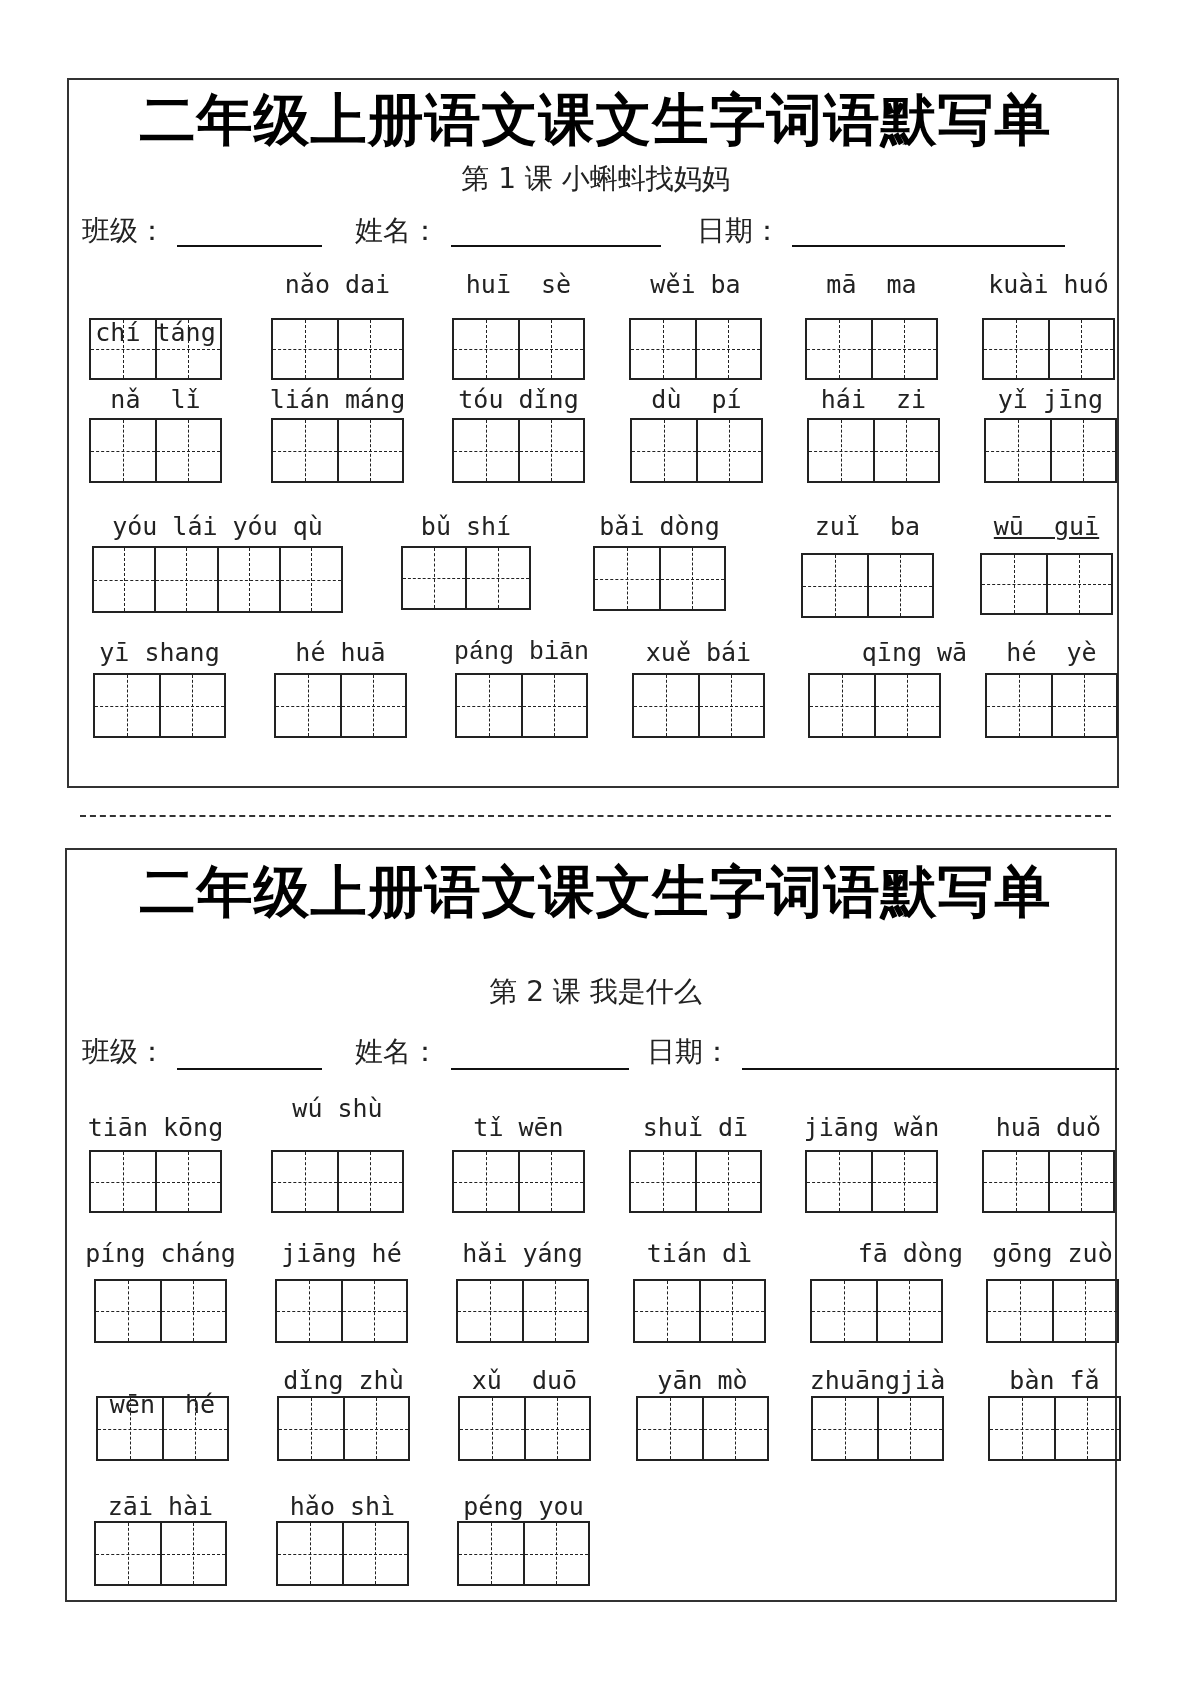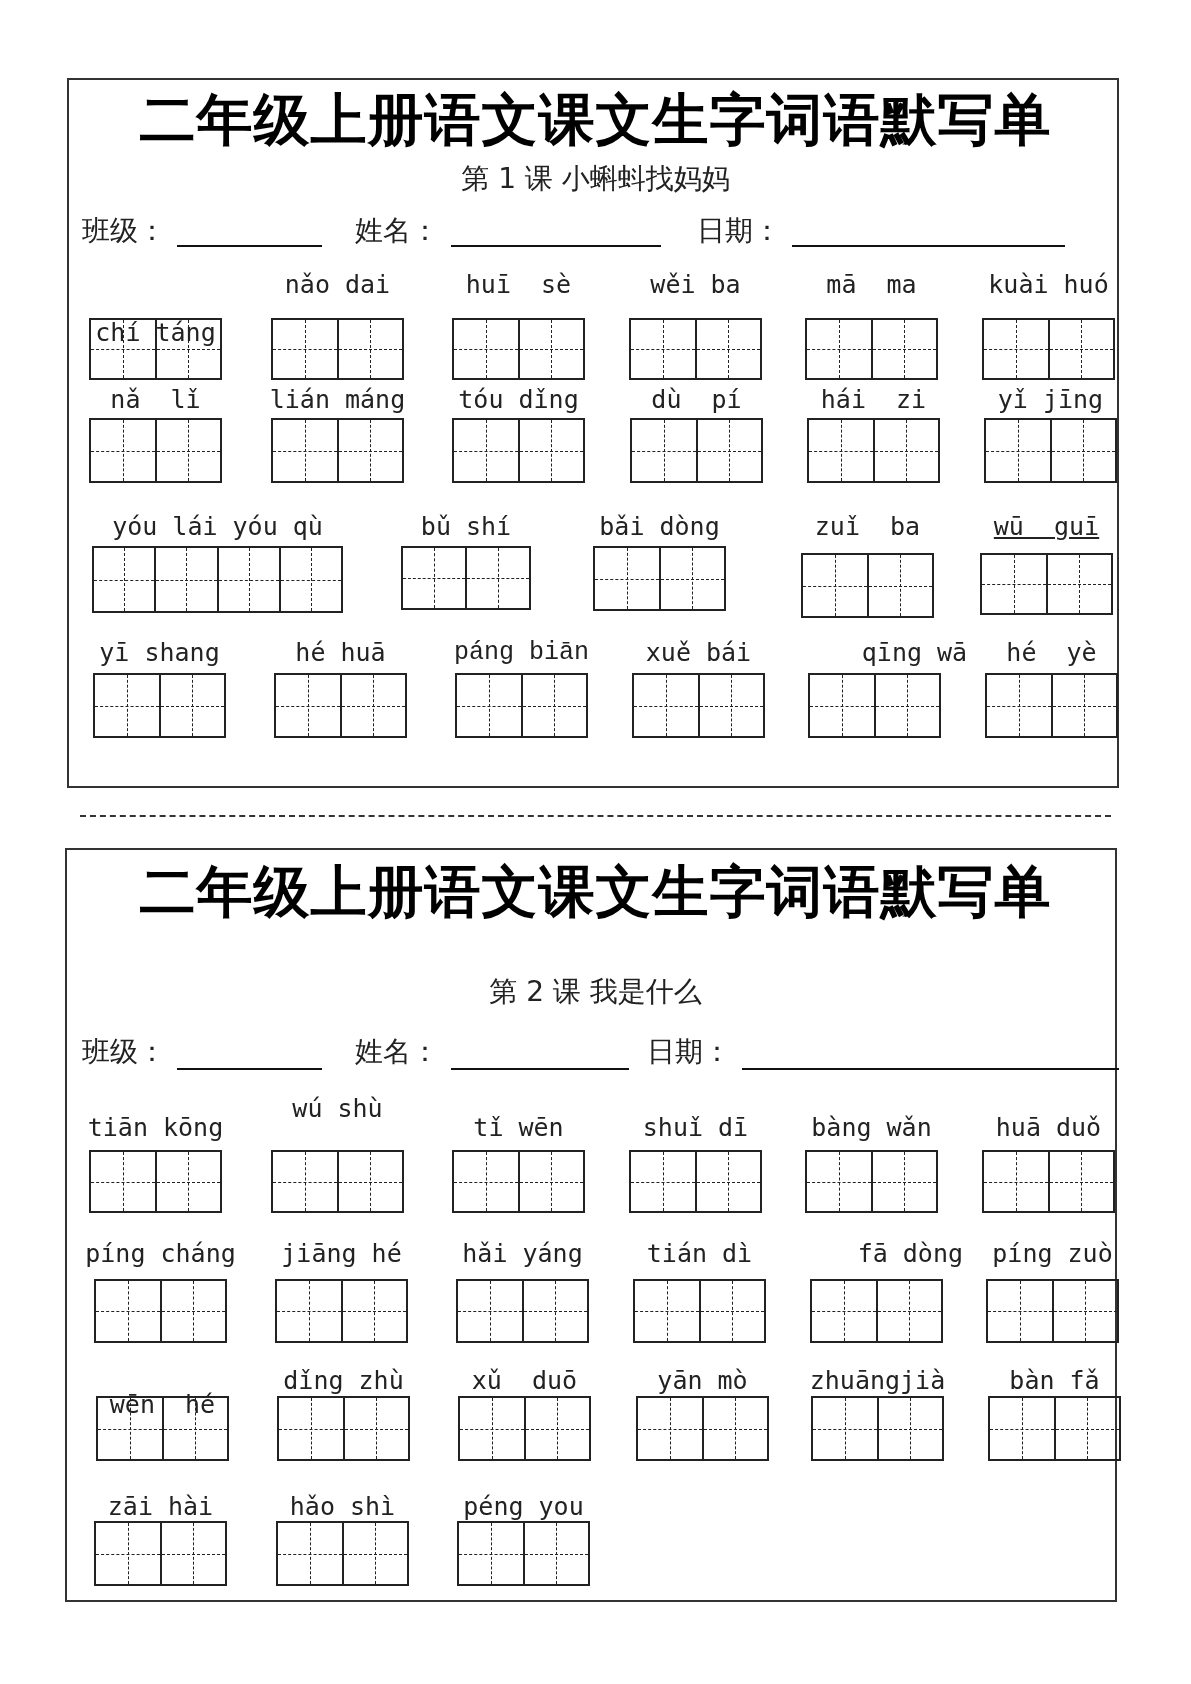--- a/index.html
+++ b/index.html
@@ -351,21 +351,21 @@
     <div class="grid" style="left: 629px; top: 1150px; width: 133px; height: 63px;">
       <div class="cell">
         <div class="v"></div>
         <div class="h"></div>
       </div>
       <div class="cell">
         <div class="v"></div>
         <div class="h"></div>
       </div>
     </div>
-    <div class="py" style="left: 785px; width: 173px; top: 1115px;">bàng wǎn</div>
+    <div class="py" style="left: 785px; width: 173px; top: 1115px;">jiāng wǎn</div>
     <div class="grid" style="left: 805px; top: 1150px; width: 133px; height: 63px;">
       <div class="cell">
         <div class="v"></div>
         <div class="h"></div>
       </div>
       <div class="cell">
         <div class="v"></div>
         <div class="h"></div>
       </div>
     </div>
@@ -428,21 +428,21 @@
     <div class="grid" style="left: 810px; top: 1279px; width: 133px; height: 64px;">
       <div class="cell">
         <div class="v"></div>
         <div class="h"></div>
       </div>
       <div class="cell">
         <div class="v"></div>
         <div class="h"></div>
       </div>
     </div>
-    <div class="py" style="left: 966px; width: 173px; top: 1241px;">píng zuò</div>
+    <div class="py" style="left: 966px; width: 173px; top: 1241px;">gōng zuò</div>
     <div class="grid" style="left: 986px; top: 1279px; width: 133px; height: 64px;">
       <div class="cell">
         <div class="v"></div>
         <div class="h"></div>
       </div>
       <div class="cell">
         <div class="v"></div>
         <div class="h"></div>
       </div>
     </div>

